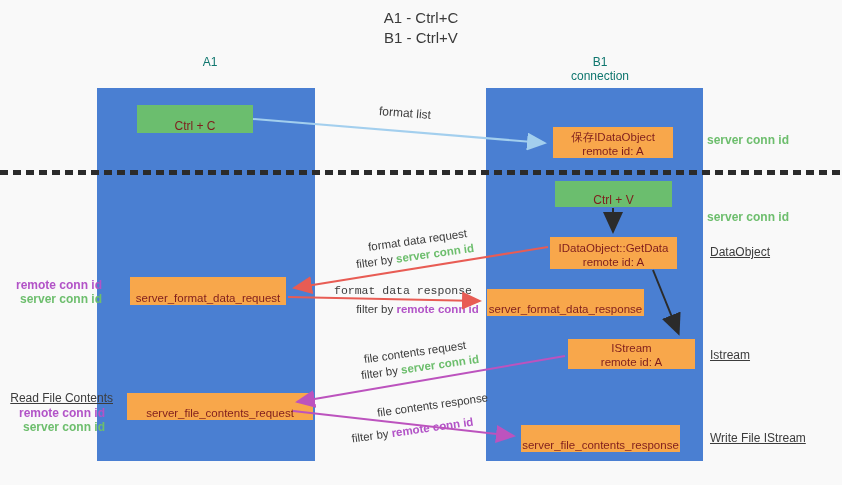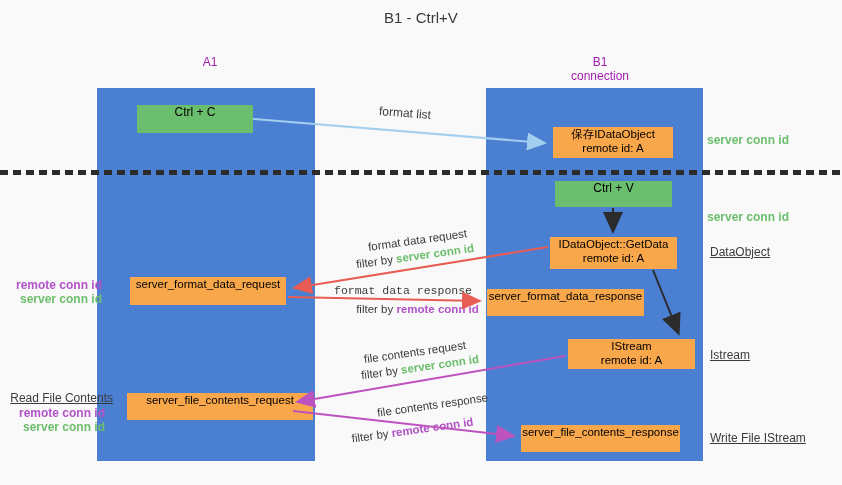--- a/index.html
+++ b/index.html
@@ -11,53 +11,54 @@
     color:#3c3c3c;
     overflow:hidden;
   }
   .abs { position:absolute; }
   .title {
     top:8px; left:0; width:842px;
     text-align:center; font-size:15px; line-height:20px; color:#3a3a3a;
   }
   .lifeline-header {
     top:55px; width:120px; text-align:center;
-    font-size:12px; line-height:14px; color:#a21caf;
+    font-size:12px; line-height:14px; color:#0f766e;
   }
   .column {
     top:88px; width:218px; height:373px;
     background:#4A7FD2;
   }
   .divider {
     top:170px; left:0; width:842px; height:5px;
     background:repeating-linear-gradient(90deg,#2b2b2b 0 8px,transparent 8px 13px);
   }
   .node {
-    display:flex; flex-direction:column; align-items:center; justify-content:flex-start;
-    color:#000000; font-size:12px; line-height:14px; text-align:center;
+    display:flex; flex-direction:column; align-items:center; justify-content:flex-end;
+    color:#7f1d1d; font-size:12px; line-height:14px; text-align:center;
   }
   .green  { background:#6BBE6E; }
   .orange { background:#F8A74B; }
   .node .sub { font-size:11.5px; }
   .side-label { font-size:12px; white-space:nowrap; }
   .green-label  { color:#6DBE6D; font-weight:bold; }
   .purple-label { color:#B253C7; font-weight:bold; }
   .dark-label   { color:#3c3c3c;text-decoration:underline; }
   .right-align { text-align:right; }
   .flow-label {
     font-size:11.5px; color:#3c3c3c; white-space:nowrap; text-align:center;
   }
   .rot-up   { transform:rotate(-8deg); }
   .rot-down { transform:rotate(4.5deg); }
   svg.arrows { position:absolute; top:0; left:0; pointer-events:none; }
 </style>
 </head>
 <body>
 
 <div class="abs title">
+  <div>A1 - Ctrl+C</div>
   <div>B1 - Ctrl+V</div>
 </div>
 
 <div class="abs lifeline-header" style="left:150px;">
   <div>A1</div>
 </div>
 <div class="abs lifeline-header" style="left:540px;">
   <div>B1</div>
   <div>connection</div>
 </div>

